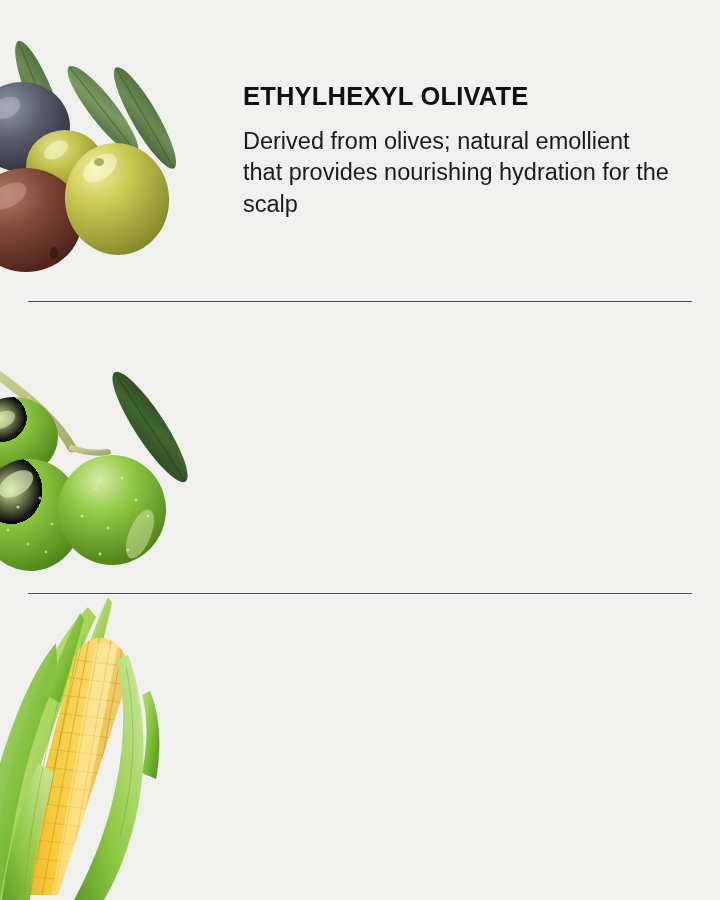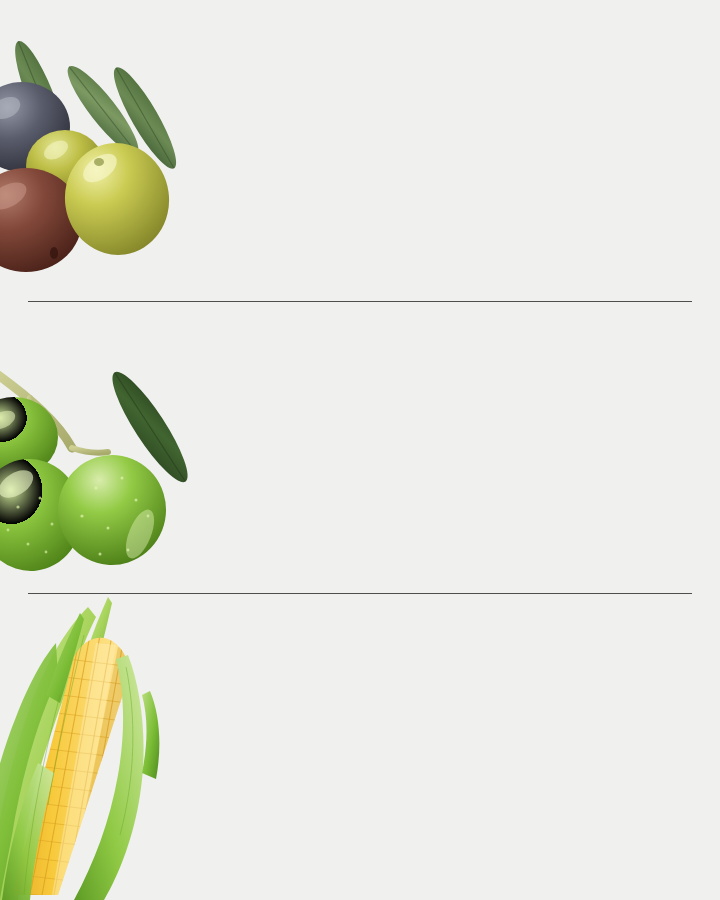--- a/index.html
+++ b/index.html
@@ -131,20 +131,24 @@
       <ellipse cx="26" cy="220" rx="56" ry="52" fill="url(#gBrown)"></ellipse>
       <ellipse cx="8" cy="196" rx="20" ry="11" fill="#d2a294" opacity=".45" transform="rotate(-28 8 196)"></ellipse>
       <ellipse cx="54" cy="253" rx="4" ry="6" fill="#37160f" opacity=".85"></ellipse>
 
       <ellipse cx="117" cy="199" rx="52" ry="56" fill="url(#gGreenB)" transform="rotate(-8 117 199)"></ellipse>
       <ellipse cx="100" cy="168" rx="19" ry="11" fill="#f7f7cd" opacity=".65" transform="rotate(-35 100 168)"></ellipse>
       <ellipse cx="99" cy="162" rx="5" ry="4" fill="#6d7a22" opacity=".55"></ellipse>
     </svg>
   </div>
 
+  <div class="copy" id="copy-0">
+    <h2 class="ing-title">ETHYLHEXYL OLIVATE</h2>
+    <p class="ing-desc">Derived from olives; natural emollient that provides nourishing hydration for the scalp</p>
+  </div>
 </div>
 
 <div class="divider" id="divider-0"></div>
 
 <div class="panel" id="panel-1">
 
   <div class="media">
     <svg class="art" viewBox="0 0 232 291" preserveAspectRatio="xMinYMin slice">
       <defs>
         <radialGradient id="gOlvA" cx="34%" cy="26%" r="80%">

